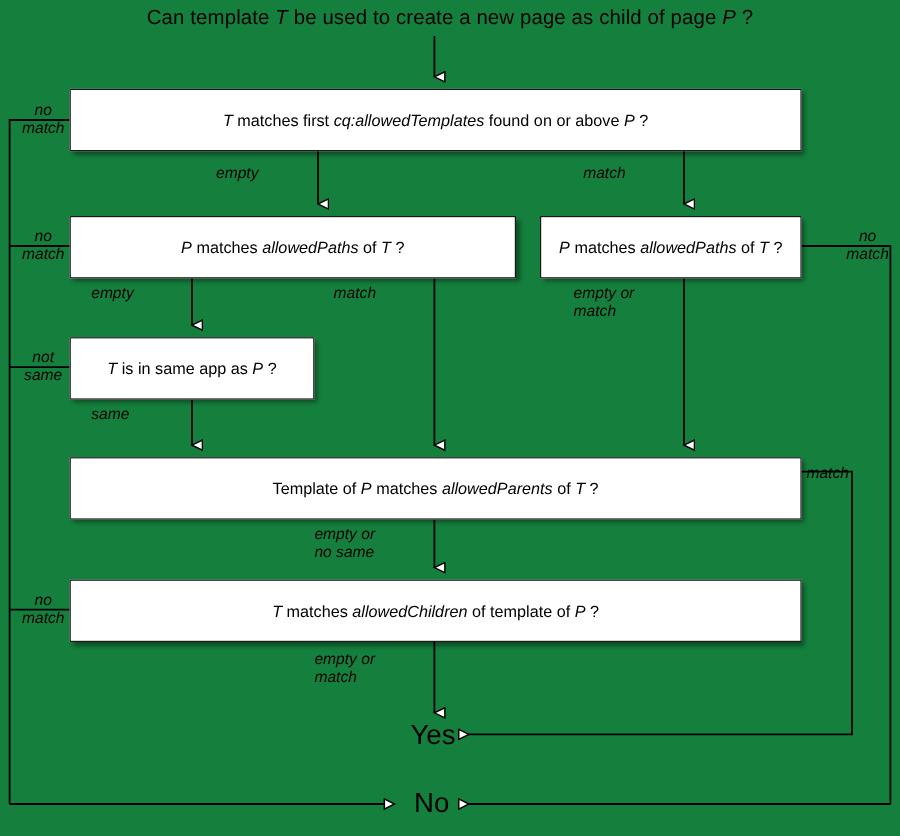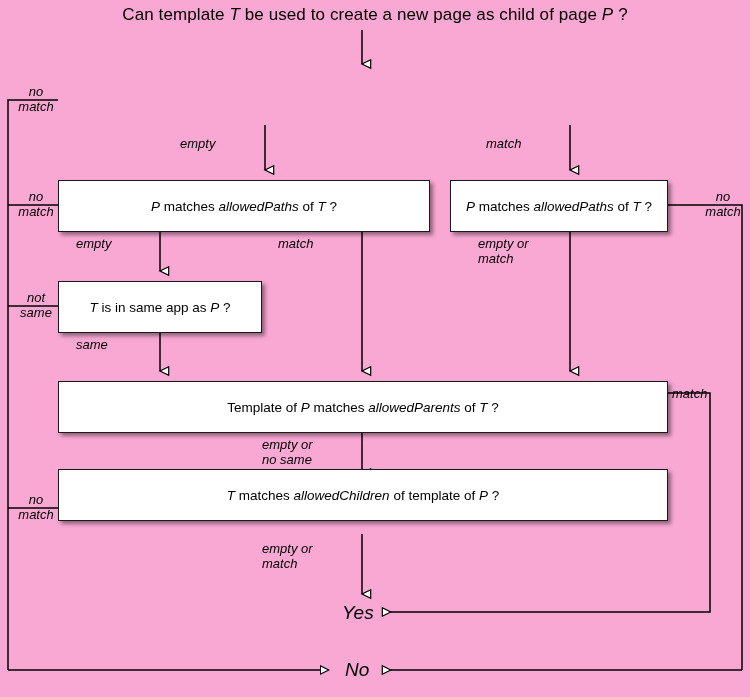--- a/index.html
+++ b/index.html
@@ -8,21 +8,21 @@
     background: #ffffff;
   }
   body {
     font-family: "Liberation Sans", sans-serif;
     color: #000000;
   }
   #canvas {
     position: relative;
     width: 750px;
     height: 697px;
-    background: #f9a8d4;
+    background: #15803d;
     overflow: hidden;
   }
   #wires {
     position: absolute;
     left: 0;
     top: 0;
     width: 750px;
     height: 697px;
   }
   .title {
@@ -66,25 +66,24 @@
     white-space: nowrap;
     z-index: 6;
     background: transparent;
   }
   .elabel.r { text-align: left; }
   .elabel.l { text-align: left; }
   .elabel.c { text-align: center; }
 
   .terminal {
     position: absolute;
-    font-size: 19px;
+    font-size: 23px;
     line-height: 21px;
     white-space: nowrap;
     z-index: 6;
-    font-style: italic;
   }
 </style>
 </head>
 <body>
 
 <div id="canvas">
 
   <div class="title">
     Can template <i>T</i> be used to create a new page as child of page <i>P</i> ?
   </div>
@@ -133,20 +132,25 @@
       <path d="M58,508 L8,508"></path>
 
       <path d="M362,534 L362,594" marker-end="url(#ar-down)"></path>
 
       <path d="M8,670 L320,670" marker-end="url(#ar-right)"></path>
 
       <path d="M742,670 L382,670" marker-end="url(#ar-left)"></path>
     </g>
   </svg>
 
+  <div class="node" style="left:58px; top:74px; width:610px; height:52px;">
+    <span class="nodetext">
+      <i>T</i> matches first <i>cq:allowedTemplates</i> found on or above <i>P</i> ?
+    </span>
+  </div>
 
   <div class="node" style="left:58px; top:180px; width:372px; height:52px;">
     <span class="nodetext">
       <i>P</i> matches <i>allowedPaths</i> of <i>T</i> ?
     </span>
   </div>
 
   <div class="node" style="left:450px; top:180px; width:218px; height:52px;">
     <span class="nodetext">
       <i>P</i> matches <i>allowedPaths</i> of <i>T</i> ?
@@ -158,21 +162,21 @@
       Template of <i>P</i> matches <i>allowedParents</i> of <i>T</i> ?
     </span>
   </div>
 
   <div class="node" style="left:58px; top:281px; width:204px; height:52px;">
     <span class="nodetext">
       <i>T</i> is in same app as <i>P</i> ?
     </span>
   </div>
 
-  <div class="node" style="left:58px; top:469px; width:610px; height:52px;">
+  <div class="node" style="left:58px; top:483px; width:610px; height:52px;">
     <span class="nodetext">
       <i>T</i> matches <i>allowedChildren</i> of template of <i>P</i> ?
     </span>
   </div>
 
   <div class="elabel c" style="left:14px; top:84px; width:44px;">
     <div>no</div>
     <div>match</div>
   </div>
 

